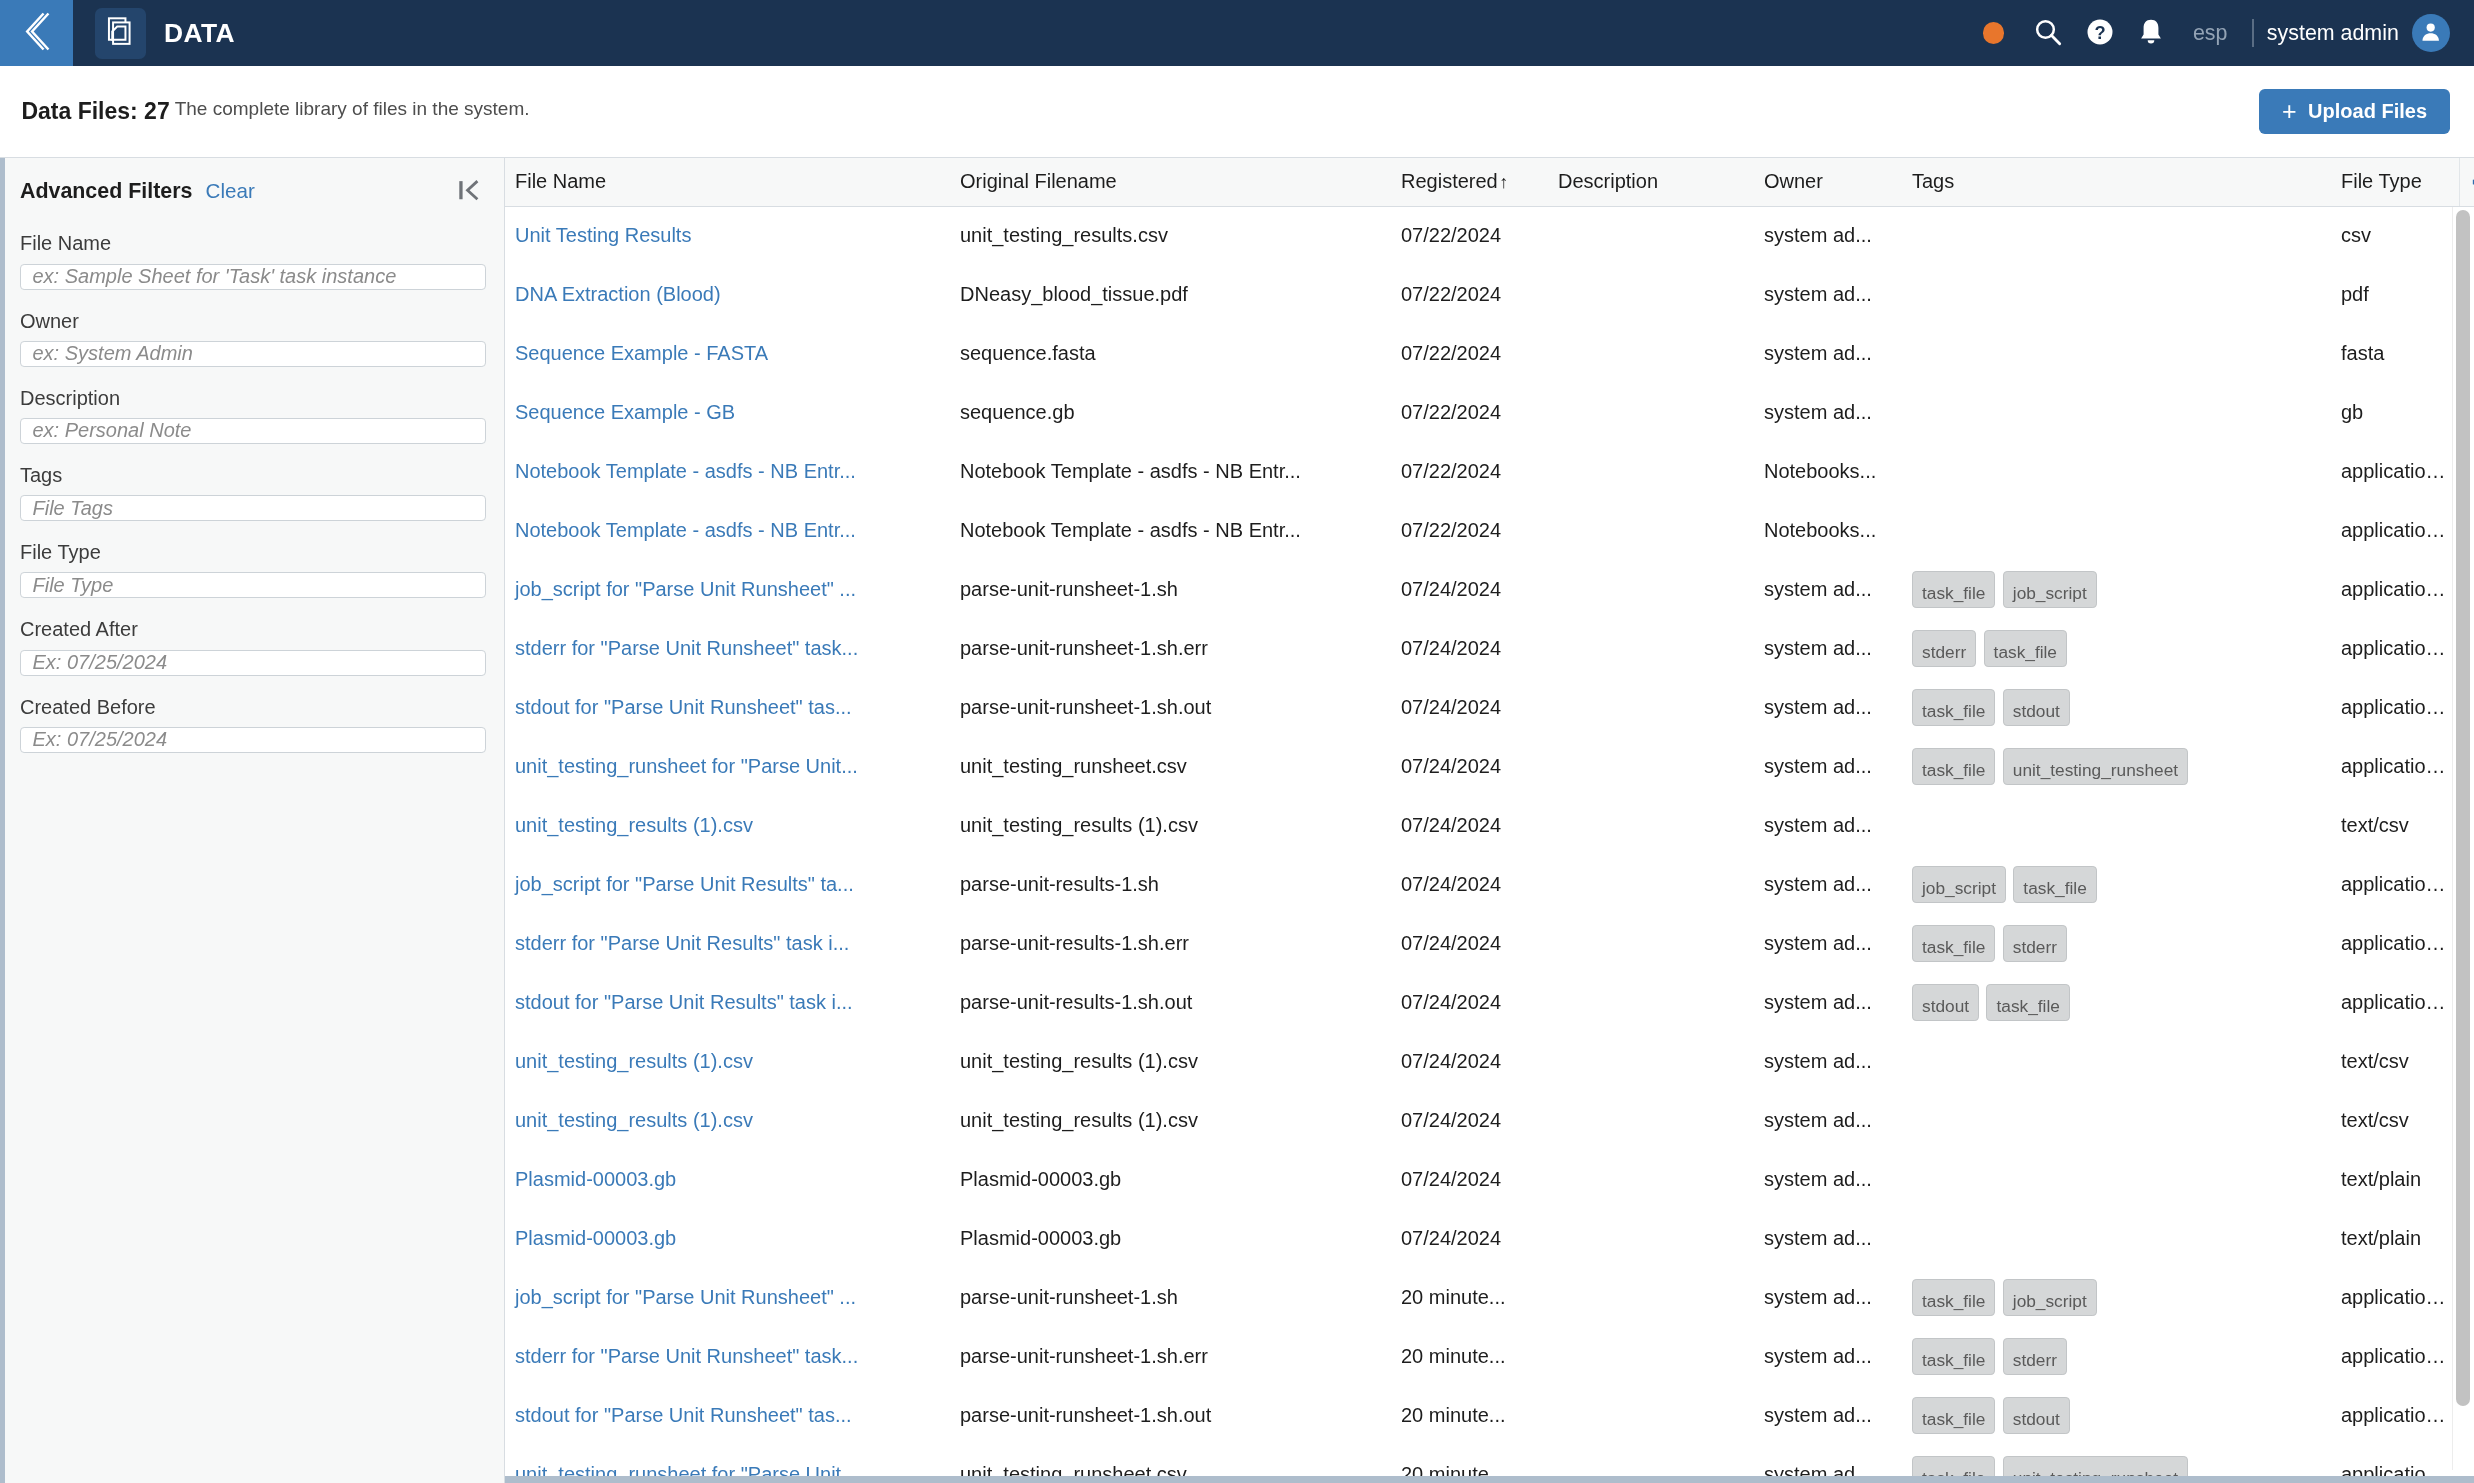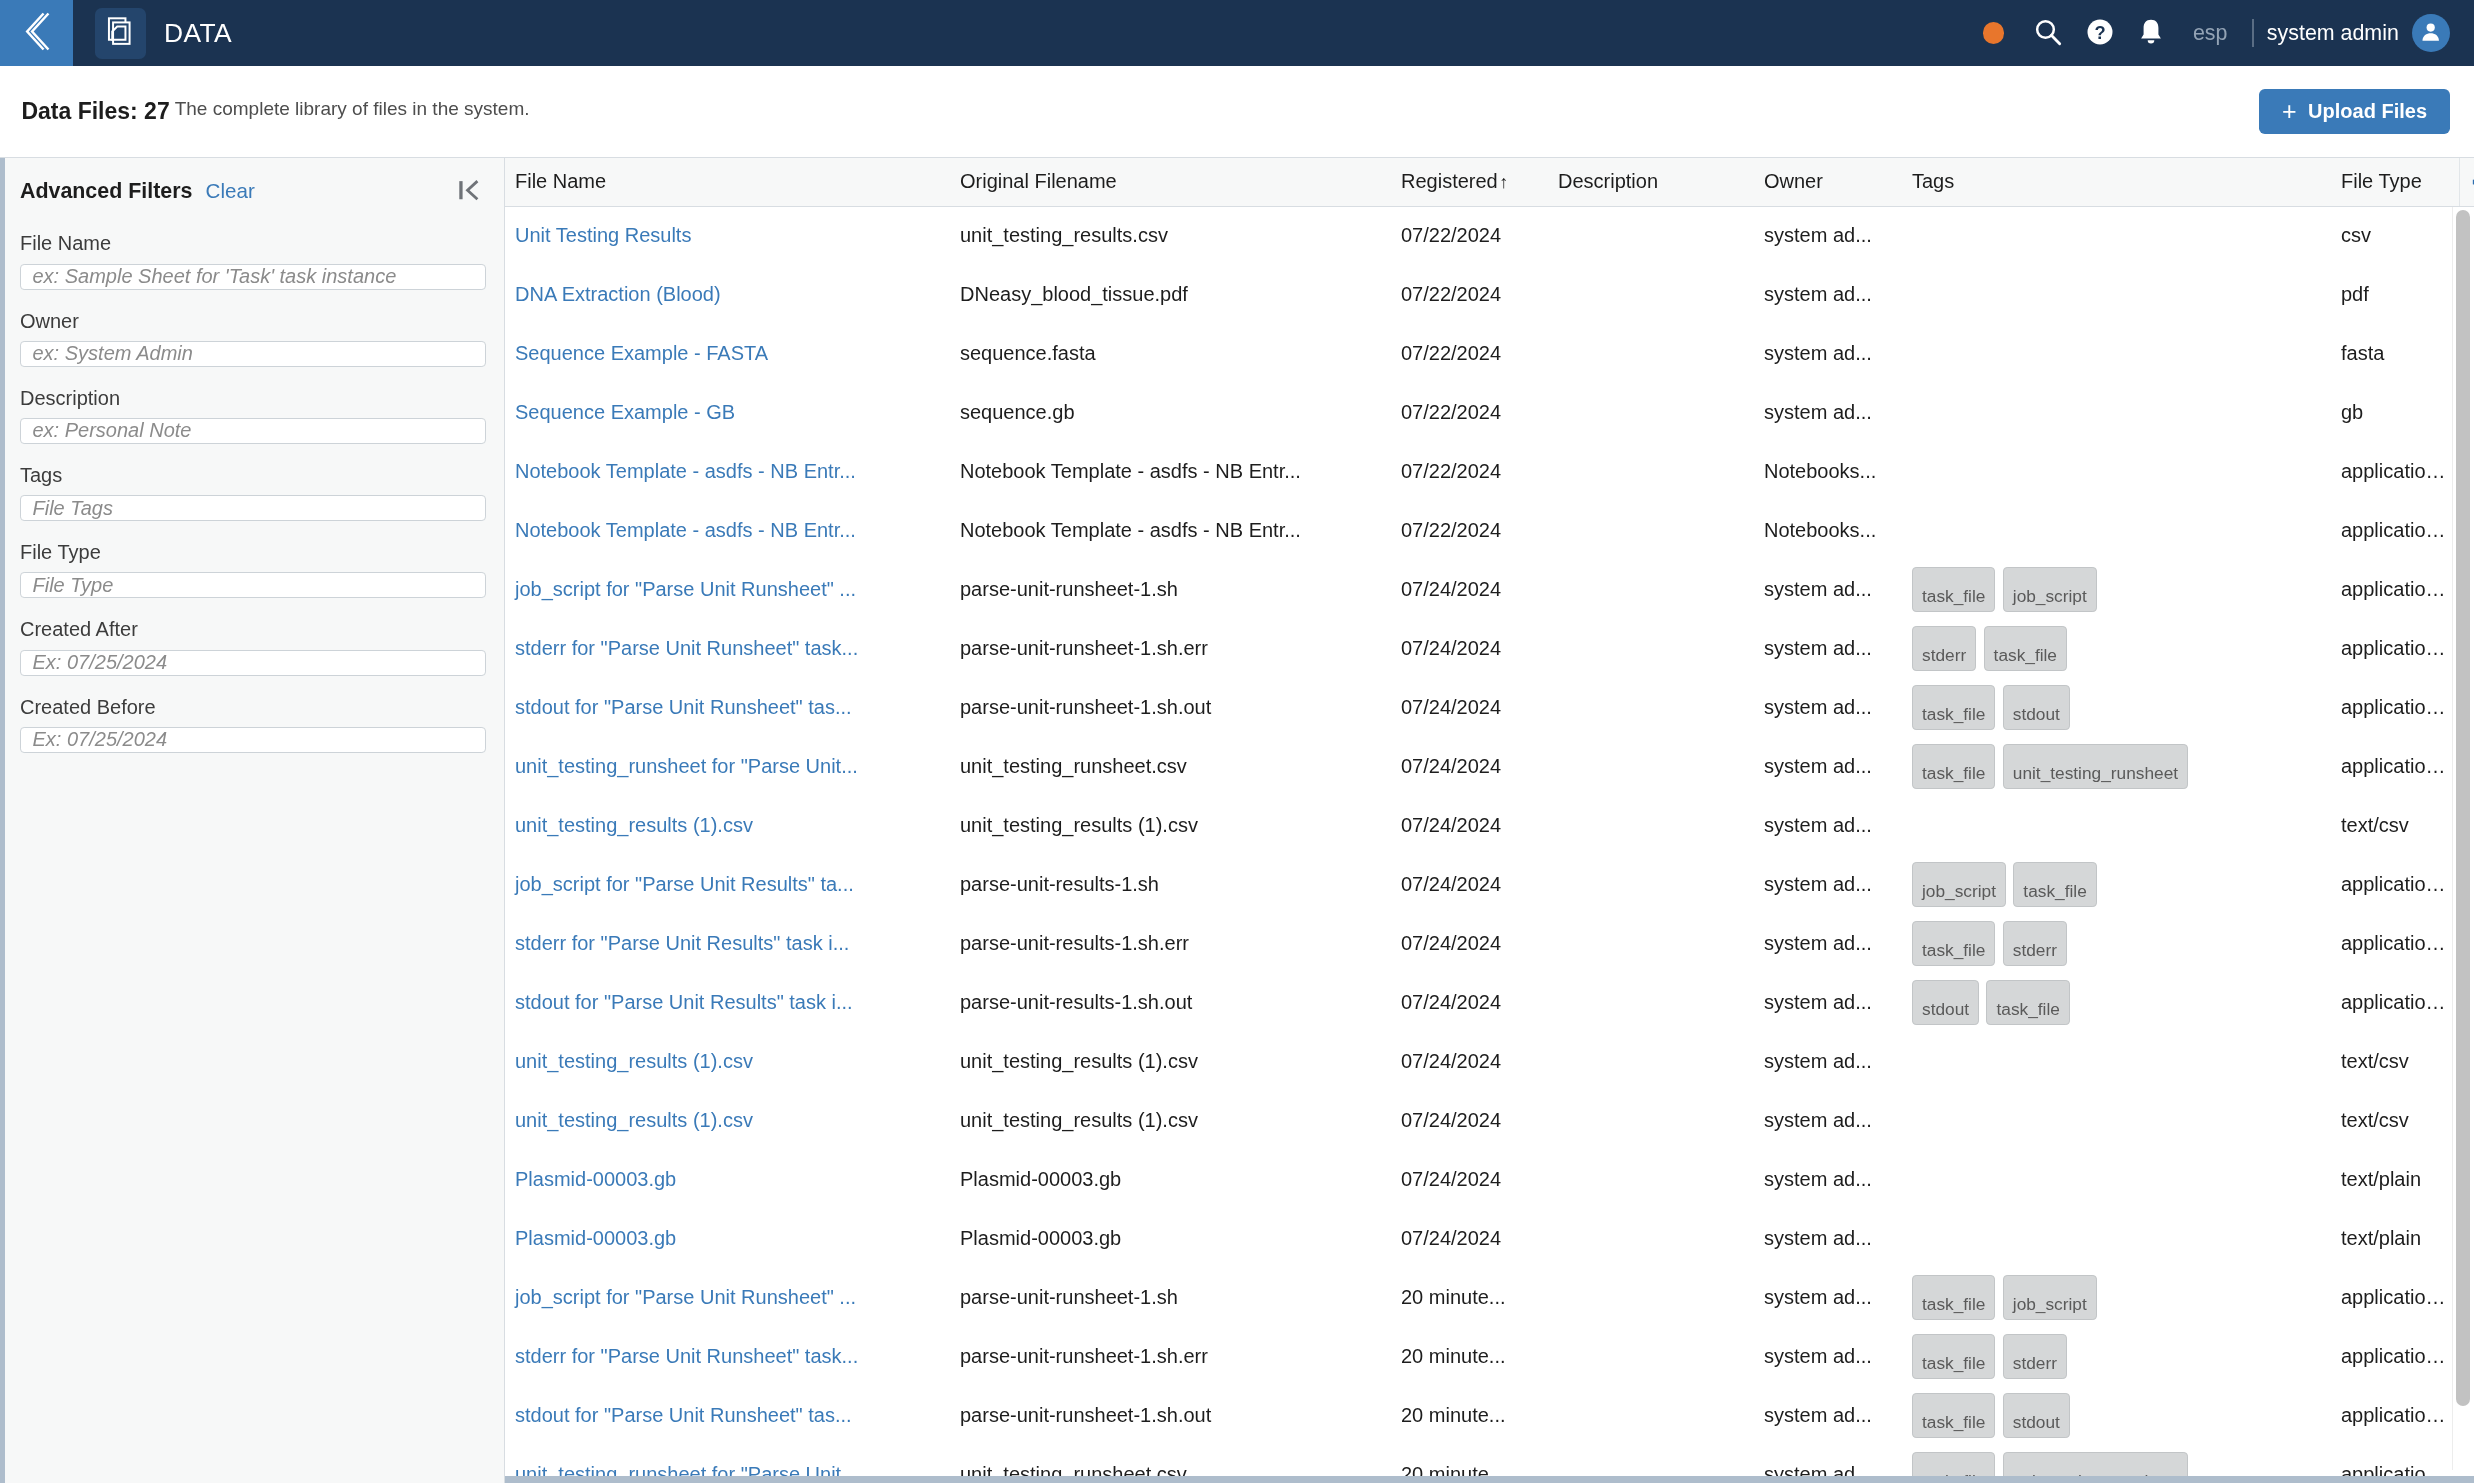--- a/index.html
+++ b/index.html
@@ -31,21 +31,21 @@
     background: #24456c;
     border-radius: 6.6px;
     margin-left: 22px;
     display: flex; align-items: center; justify-content: center;
     flex: none;
   }
   .app-icon-box svg { width: 33px; height: 33px; }
   .app-title {
     color: #ffffff;
     font-size: 26.4px;
-    font-weight: normal;
+    font-weight: bold;
     letter-spacing: 0.4px;
     margin-left: 18px;
     white-space: nowrap;
   }
   .topbar-right {
     margin-left: auto;
     display: flex;
     align-items: center;
     padding-right: 25px;
     gap: 0;
@@ -252,21 +252,21 @@
     cursor: pointer;
   }
   td.tags-cell { white-space: nowrap; overflow: hidden; }
   .tag-chip {
     display: inline-block;
     background: #d5d7d8;
     border: 0.8px solid #c2c5c7;
     border-radius: 4.1px;
     color: #5a5a5a;
     font-size: 17.3px;
-    padding: 20px 9px 5px;
+    padding: 13px 9px 5px;
     margin-right: 7.4px;
     line-height: 1;
     vertical-align: middle;
   }
 
   
   col.c-name     { width: 445px; }
   col.c-orig     { width: 441px; }
   col.c-reg      { width: 157px; }
   col.c-desc     { width: 206px; }

